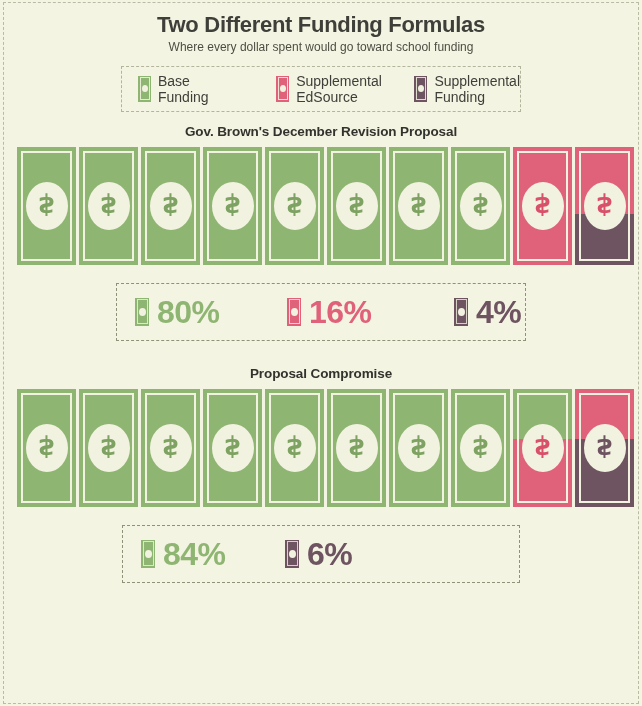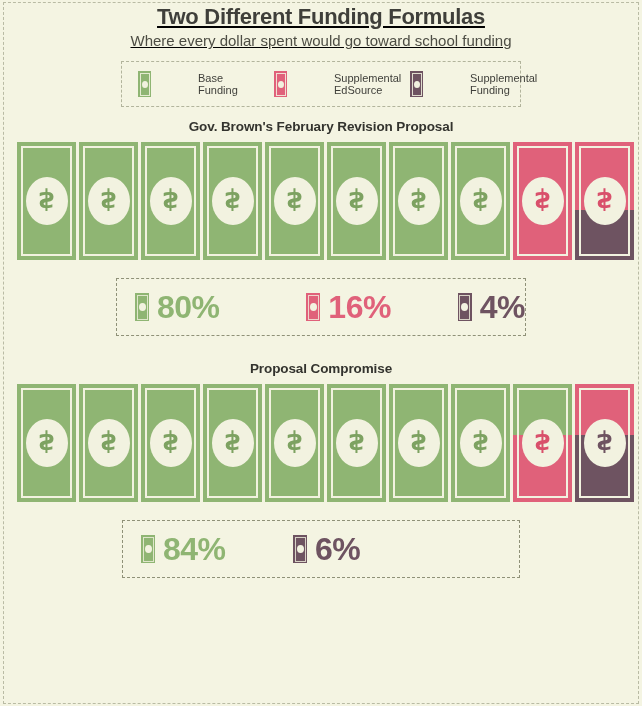--- a/index.html
+++ b/index.html
@@ -24,33 +24,32 @@
     top: 2px;
     right: 3px;
     bottom: 2px;
     border: 1px dashed #b9bba4;
     pointer-events: none;
     box-sizing: border-box;
   }
 
   
   .header {
-    padding-top: 4px;
+    padding-top: 12px;
     text-align: center;
-    text-decoration: underline;
   }
   .main-title {
     font-size: 22px;
     font-weight: bold;
     color: #3f3f3a;
     letter-spacing: -0.3px;
     line-height: 1.15;
   }
   .subtitle {
-    font-size: 15px;
+    font-size: 12px;
     color: #4d4d44;
     margin-top: 3px;
     line-height: 1.2;
   }
 
   
   .legend-box {
     margin: 11px auto 0 auto;
     width: 400px;
     height: 46px;
@@ -94,25 +93,24 @@
     background: #f1f1df;
   }
   .legend-swatch .dot::after {
     content: "";
     position: absolute;
     left: 1.6px; top: 2px;
     width: 2.6px; height: 2.6px;
     border-radius: 50%;
   }
   .legend-label {
-    font-size: 11px;
+    font-size: 14px;
     line-height: 1.15;
     color: #3f3f3a;
     white-space: pre-line;
-    margin-left: 40px;
   }
 
   
   .section-title {
     text-align: center;
     font-size: 13.5px;
     font-weight: bold;
     color: #33332e;
     letter-spacing: -0.1px;
   }
@@ -172,31 +170,30 @@
   }
 
   
   .pct-box {
     margin: 18px auto 0 auto;
     box-sizing: border-box;
     border: 1px dashed #8f9178;
     display: flex;
     align-items: center;
     height: 58px;
-    gap: 20px;
   }
   .pct-box.b1 { width: 410px; padding-left: 18px; }
   .pct-box.b2 { width: 398px; padding-left: 18px; }
   .pct-item {
     display: flex;
     align-items: center;
   }
   .pct-box.b1 .pct-item.p0 { width: 152px; }
-  .pct-box.b1 .pct-item.p1 { width: 132px; }
-  .pct-box.b2 .pct-item.p0 { width: 132px; }
+  .pct-box.b1 .pct-item.p1 { width: 167px; }
+  .pct-box.b2 .pct-item.p0 { width: 144px; }
   .pct-box.b2 .pct-item.p1 { width: 145px; }
   .pct-swatch {
     width: 14px;
     height: 28px;
     position: relative;
     flex: 0 0 auto;
     margin-right: 8px;
   }
   .pct-swatch .inner {
     position: absolute;
@@ -263,21 +260,21 @@
       <div class="legend-swatch" style="background: rgb(110, 83, 97);">
         <div class="inner"></div>
           <div class="dot"></div>
       </div>
       <div class="legend-label">Supplemental
 Funding</div>
     </div>
   </div>
 
   <div style="margin-top:12px;">
-    <div class="section-title">Gov. Brown's February Revision Proposal</div>
+    <div class="section-title">Gov. Brown's December Revision Proposal</div>
     <div class="bill-row">
         <div class="bill">
           <div class="seg" style="background: rgb(143, 181, 115); top: 0%; height: 100%;"></div>
           <div class="frame"></div>
           <div class="oval">
             <span class="glyph" style="color: rgb(125, 162, 97);">$</span>
           </div>
         </div>
         <div class="bill">
           <div class="seg" style="background: rgb(143, 181, 115); top: 0%; height: 100%;"></div>

